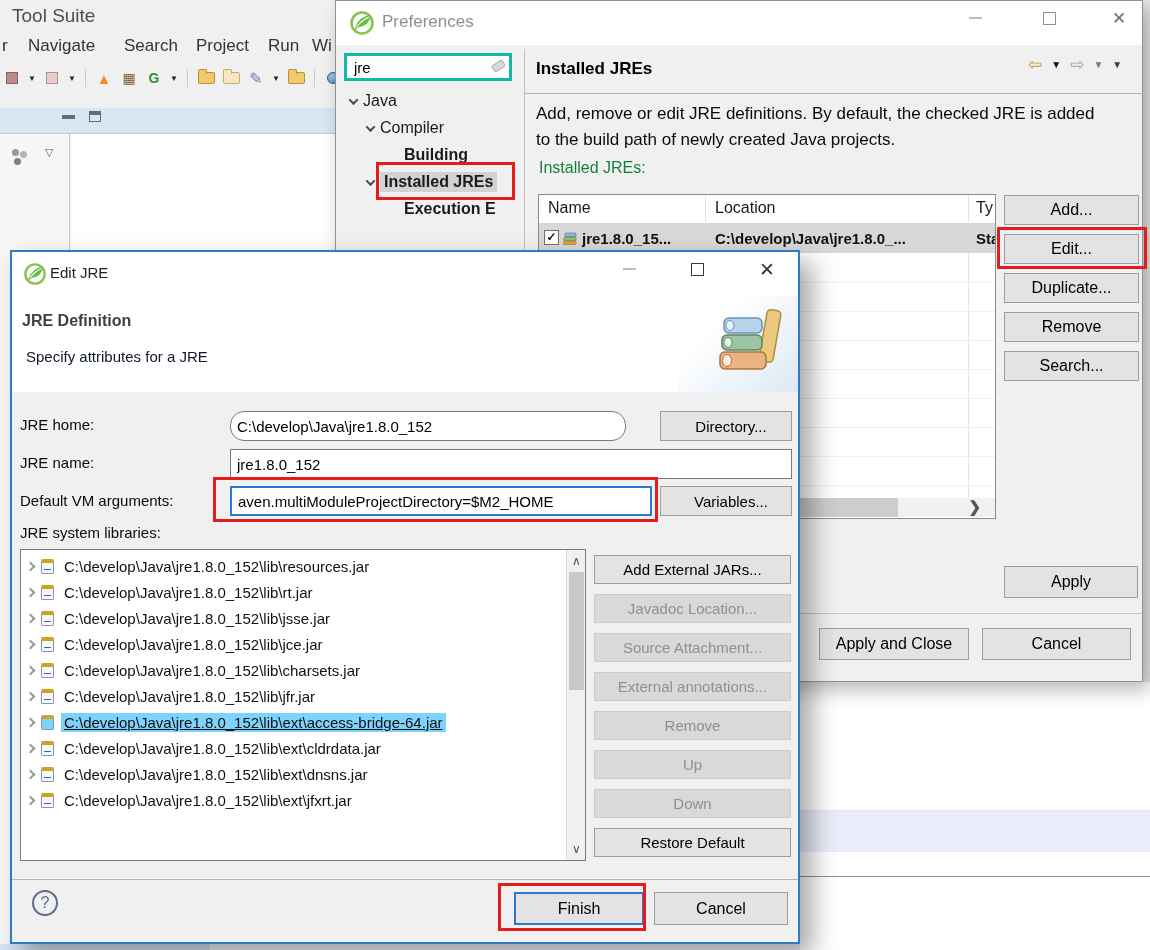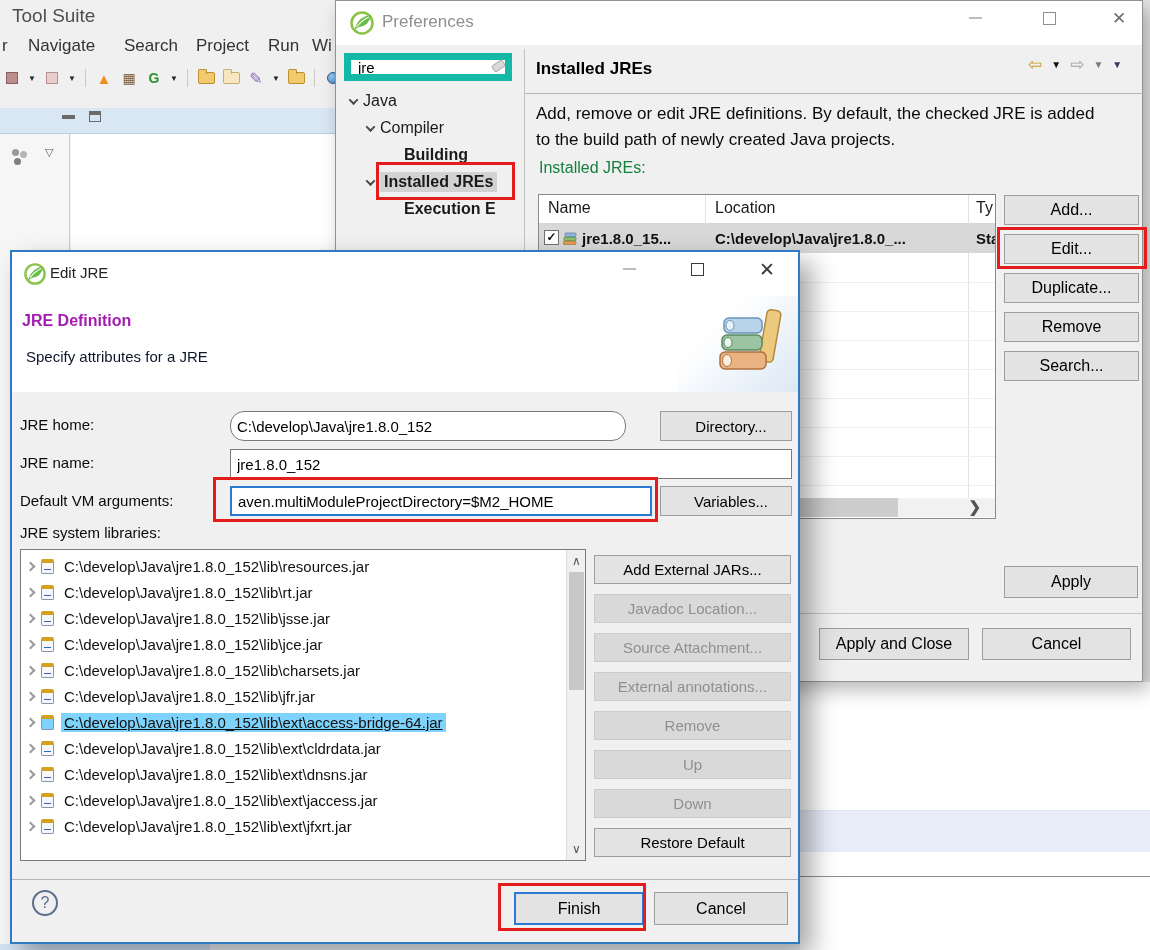--- a/index.html
+++ b/index.html
@@ -49,21 +49,21 @@
   .chev.right { transform:rotate(-45deg); border-color:#9a9a9a; }
   .titlebar-ctrl { position:absolute; top:0; width:34px; height:34px; display:flex; align-items:center; justify-content:center; color:#7c7c7c; }
   .minus-g { width:13px; height:2px; background:#bdbdbd; display:inline-block; }
   .maxbox { width:13px; height:13px; border:1px solid #8f8f8f; display:inline-block; }
   .closex { font-size:17px; color:#6e6e6e; }
 
   
   .prefs { left:335px; top:0; width:808px; height:682px; background:#f0f0f0; border:1px solid #919191; box-shadow:6px 8px 18px rgba(0,0,0,.28); }
   .prefs .titlebar { position:absolute; left:0; top:0; width:100%; height:44px; background:#fff; }
   .prefs-title { position:absolute; left:46px; top:11px; font-size:17px; color:#8f8f8f; }
-  .search-box { position:absolute; left:8px; top:52px; width:168px; height:28px; background:#fff; border:7px solid #14b8a6; font-size:15px; padding:0 22px 0 7px; font-family:"Liberation Sans",sans-serif; }
+  .search-box { position:absolute; left:8px; top:52px; width:168px; height:28px; background:#fff; border:3px solid #14b8a6; font-size:15px; padding:0 22px 0 7px; font-family:"Liberation Sans",sans-serif; }
   .eraser { position:absolute; left:156px; top:61px; width:13px; height:8px; background:#d9d9d9; border:1px solid #a8a8a8; border-radius:2px; transform:rotate(-35deg); }
   .tree-row { position:absolute; display:flex; align-items:center; gap:6px; font-size:16px; color:#1a1a1a; height:24px; }
   .tree-row .bold { font-weight:bold; }
   .sel-label { background:#d2d2d2; padding:1px 4px; }
   .vdiv { position:absolute; left:188px; top:48px; height:560px; width:1px; background:#c2c2c2; }
   .content-head { position:absolute; left:200px; top:58px; font-size:17px; font-weight:bold; color:#000; }
   .head-line { position:absolute; left:189px; top:92px; width:619px; height:1px; background:#b5b5b5; }
   .navarrows { position:absolute; top:53px; display:flex; align-items:center; gap:9px; }
   .desc { position:absolute; left:200px; top:100px; width:575px; font-size:17px; line-height:26px; color:#0a0a0a; }
   .list-label { position:absolute; left:203px; top:158px; font-size:16px; color:#15803d; }
@@ -80,21 +80,21 @@
   .pref-btn { position:absolute; left:668px; width:135px; height:30px; }
   .apply-btn { position:absolute; left:668px; top:565px; width:134px; height:32px; }
   .foot-line { position:absolute; left:0; top:612px; width:100%; height:1px; background:#c4c4c4; }
 
   
   .editjre { left:10px; top:250px; width:790px; height:694px; background:#f0f0f0; border:2px solid #2f7bc3; box-shadow:12px 12px 24px rgba(0,0,0,.35); }
   .ej-titlebar { position:absolute; left:0; top:0; width:100%; height:44px; background:#fff; }
   .ej-title { position:absolute; left:38px; top:12px; font-size:15px; color:#222; }
   .ej-header { position:absolute; left:0; top:44px; width:100%; height:96px; background:#fff; }
   .ej-header .grad { position:absolute; right:0; top:0; width:120px; height:96px; background:linear-gradient(135deg, rgba(255,255,255,0) 30%, #dce8f5 100%); }
-  .ej-h1 { position:absolute; left:10px; top:16px; font-size:16px; font-weight:bold; color:#a21caf; }
+  .ej-h1 { position:absolute; left:10px; top:16px; font-size:16px; font-weight:bold; color:#404040; }
   .ej-h2 { position:absolute; left:14px; top:52px; font-size:15px; color:#0f172a; }
   .fld-label { position:absolute; left:8px; font-size:15px; color:#0a0a0a; }
   .fld-input { position:absolute; height:30px; background:#fff; border:1px solid #7a7a7a; font-size:15px; padding:0 6px; font-family:"Liberation Sans",sans-serif; color:#000; }
   .fld-input.focus { border:2px solid #2a7ad4; }
   .ej-btn { position:absolute; width:132px; height:30px; font-size:15px;padding-left:10px; }
   .liblist { position:absolute; left:8px; top:297px; width:566px; height:312px; background:#fff; border:1px solid #7a7a7a; overflow:hidden; }
   .librow { position:relative; height:26px; display:flex; align-items:center; padding-left:6px; gap:7px; font-size:15px; white-space:nowrap; }
   .librow .pathtxt { padding:1px 3px; }
   .librow.sel .pathtxt, .librow.sel .jar { background:#7dd3fc;text-decoration:underline; }
   .jar { width:13px; height:15px; background:#f5f7fb; border:1px solid #8494ae; border-top:4px solid #d2a21c; border-radius:2px; display:inline-block; flex:none;
@@ -371,25 +371,20 @@
         <span class="pathtxt">C:\develop\Java\jre1.8.0_152\lib\ext\cldrdata.jar</span>
       </div>
     <div class="librow">
         <span class="chev right"></span>
         <span class="jar"></span>
         <span class="pathtxt">C:\develop\Java\jre1.8.0_152\lib\ext\dnsns.jar</span>
       </div>
     <div class="librow">
         <span class="chev right"></span>
         <span class="jar"></span>
-        <span class="pathtxt">C:\develop\Java\jre1.8.0_152\lib\ext\jaccess.jar</span>
-      </div>
-    <div class="librow">
-        <span class="chev right"></span>
-        <span class="jar"></span>
         <span class="pathtxt">C:\develop\Java\jre1.8.0_152\lib\ext\jfxrt.jar</span>
       </div>
     <div class="vscroll">
       <span class="varrow" style="top:4px">∧</span>
       <div class="vthumb"></div>
       <span class="varrow" style="bottom:4px">∨</span>
     </div>
   </div>
 
   <div class="btn lib-btn" style="top:303px">Add External JARs...</div>

